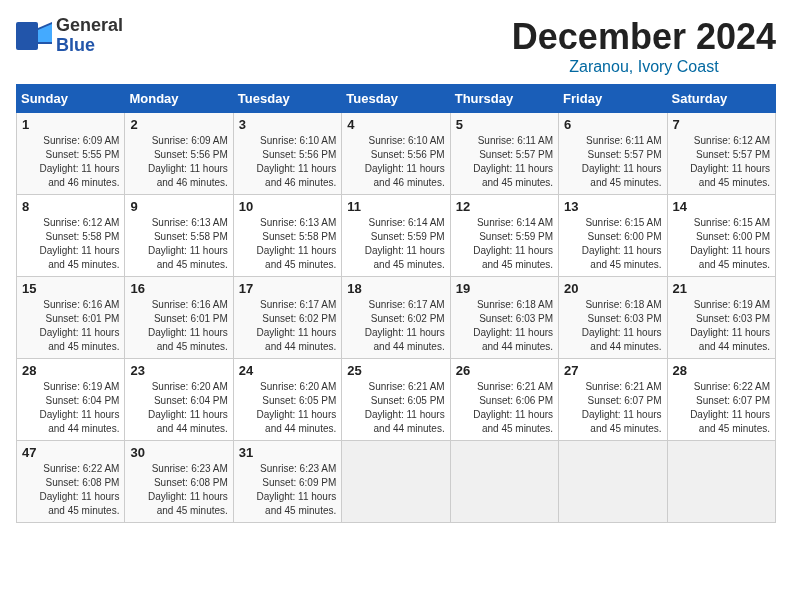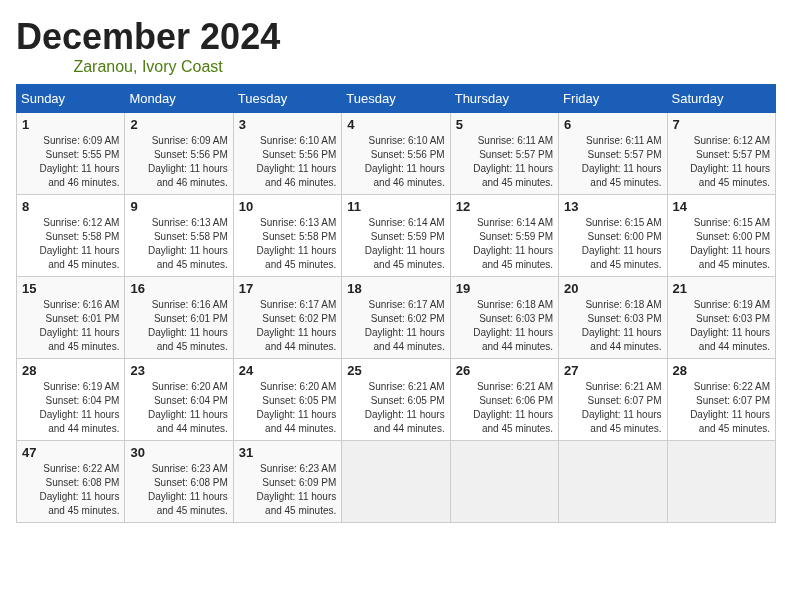--- a/index.html
+++ b/index.html
@@ -29,34 +29,34 @@
     .title-area {
       text-align: center;
     }
     .month-title {
       font-size: 36px;
       font-weight: bold;
       color: #222;
     }
     .subtitle {
       font-size: 16px;
-      color: #4d7c0f;
+      color: #0369a1;
     }
     .calendar {
       width: 100%;
       border-collapse: collapse;
       font-size: 11px;
     }
     .calendar thead tr th {
       background-color: #1a5eb8;
       color: #fff;
       padding: 6px 4px;
       text-align: left;
       font-size: 13px;
-      font-weight: normal;
+      font-weight: bold;
       border: 1px solid #1a5eb8;
     }
     .calendar tbody tr td {
       border: 1px solid #ccc;
       padding: 4px 5px;
       vertical-align: top;
       width: calc(100%/7);
       min-height: 80px;
       background: #fff;
     }
@@ -80,20 +80,33 @@
       text-align: right;
     }
     .empty-cell {
       background: #f0f0f0 !important;
     }
   </style>
 </head>
 <body>
 
 <div class="header">
+  <div class="logo">
+    <div class="logo-row">
+      <svg width="36" height="28" viewBox="0 0 36 28">
+        <rect x="0" y="0" width="22" height="28" fill="#2255aa" rx="2"></rect>
+        <polygon points="22,6 36,0 36,22 22,22" fill="#2255aa"></polygon>
+        <polygon points="22,8 36,2 36,20 22,20" fill="#44aaff"></polygon>
+      </svg>
+      <div style="display:flex;flex-direction:column;line-height:1.1;">
+        <span style="font-size:18px;font-weight:bold;color:#333;">General</span>
+        <span style="font-size:18px;font-weight:bold;color:#2255aa;">Blue</span>
+      </div>
+    </div>
+  </div>
   <div class="title-area">
     <div class="month-title">December 2024</div>
     <div class="subtitle">Zaranou, Ivory Coast</div>
   </div>
 </div>
 
 <table class="calendar">
   <thead>
     <tr id="weekday-header">
     <th>Sunday</th>

